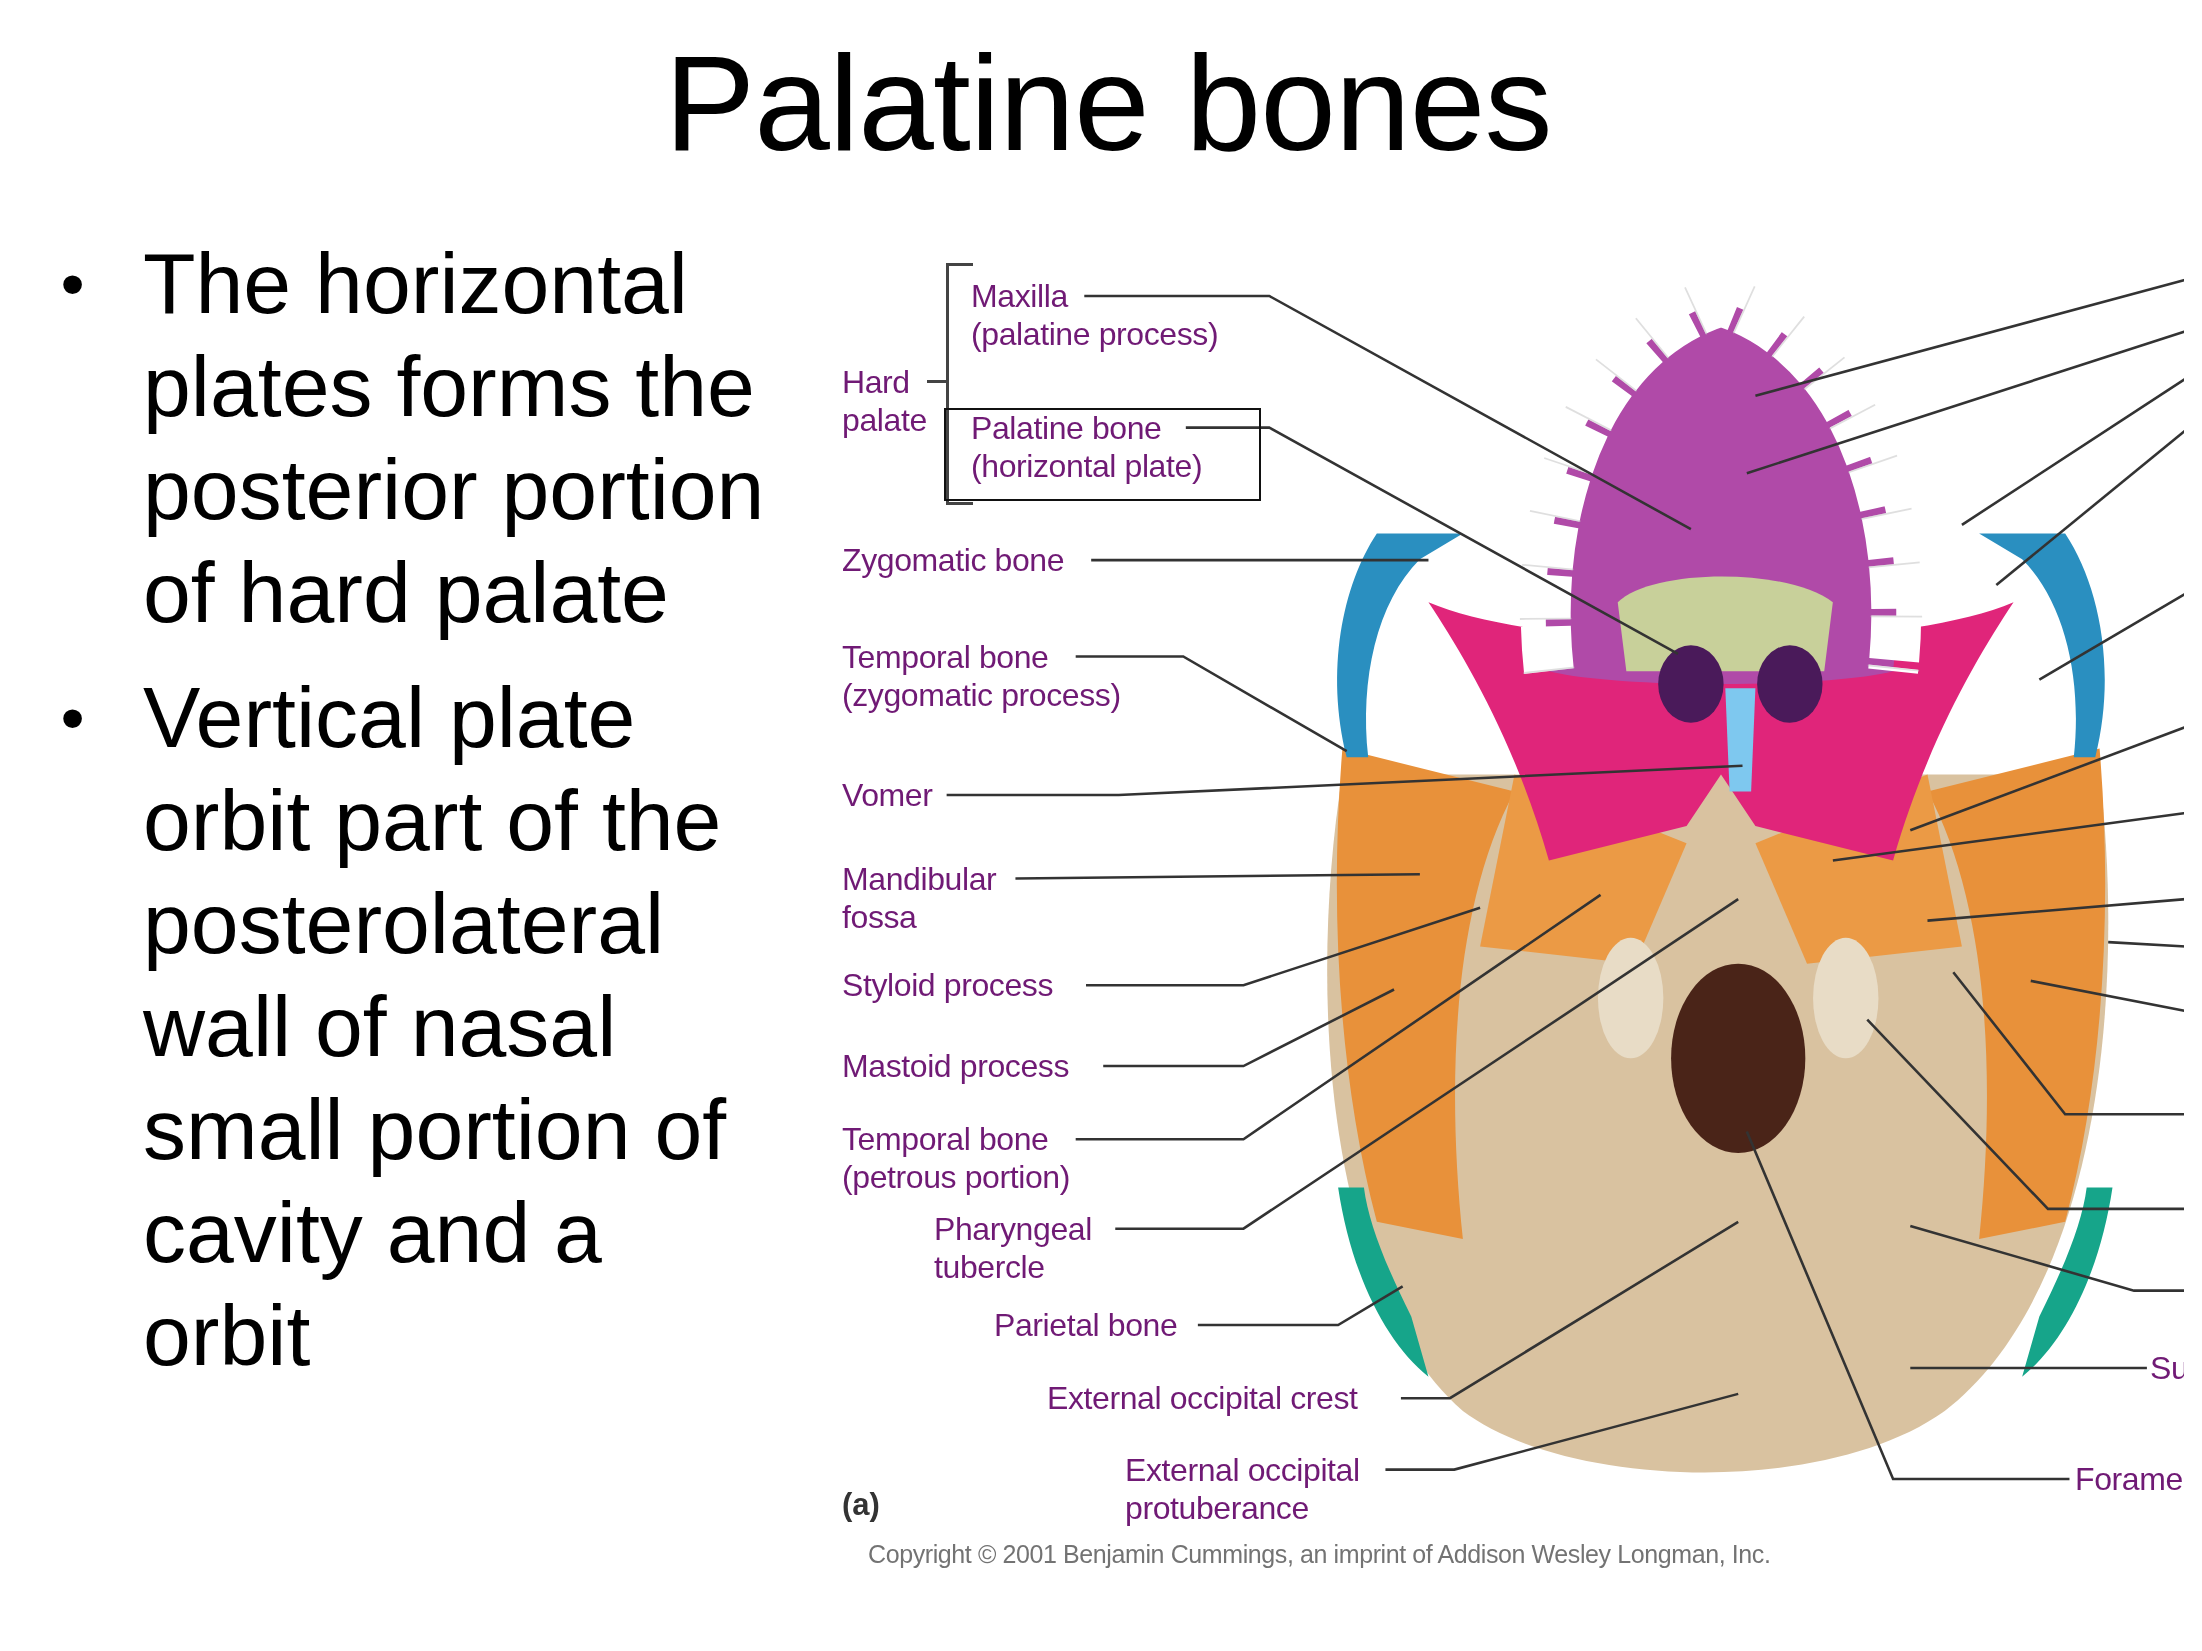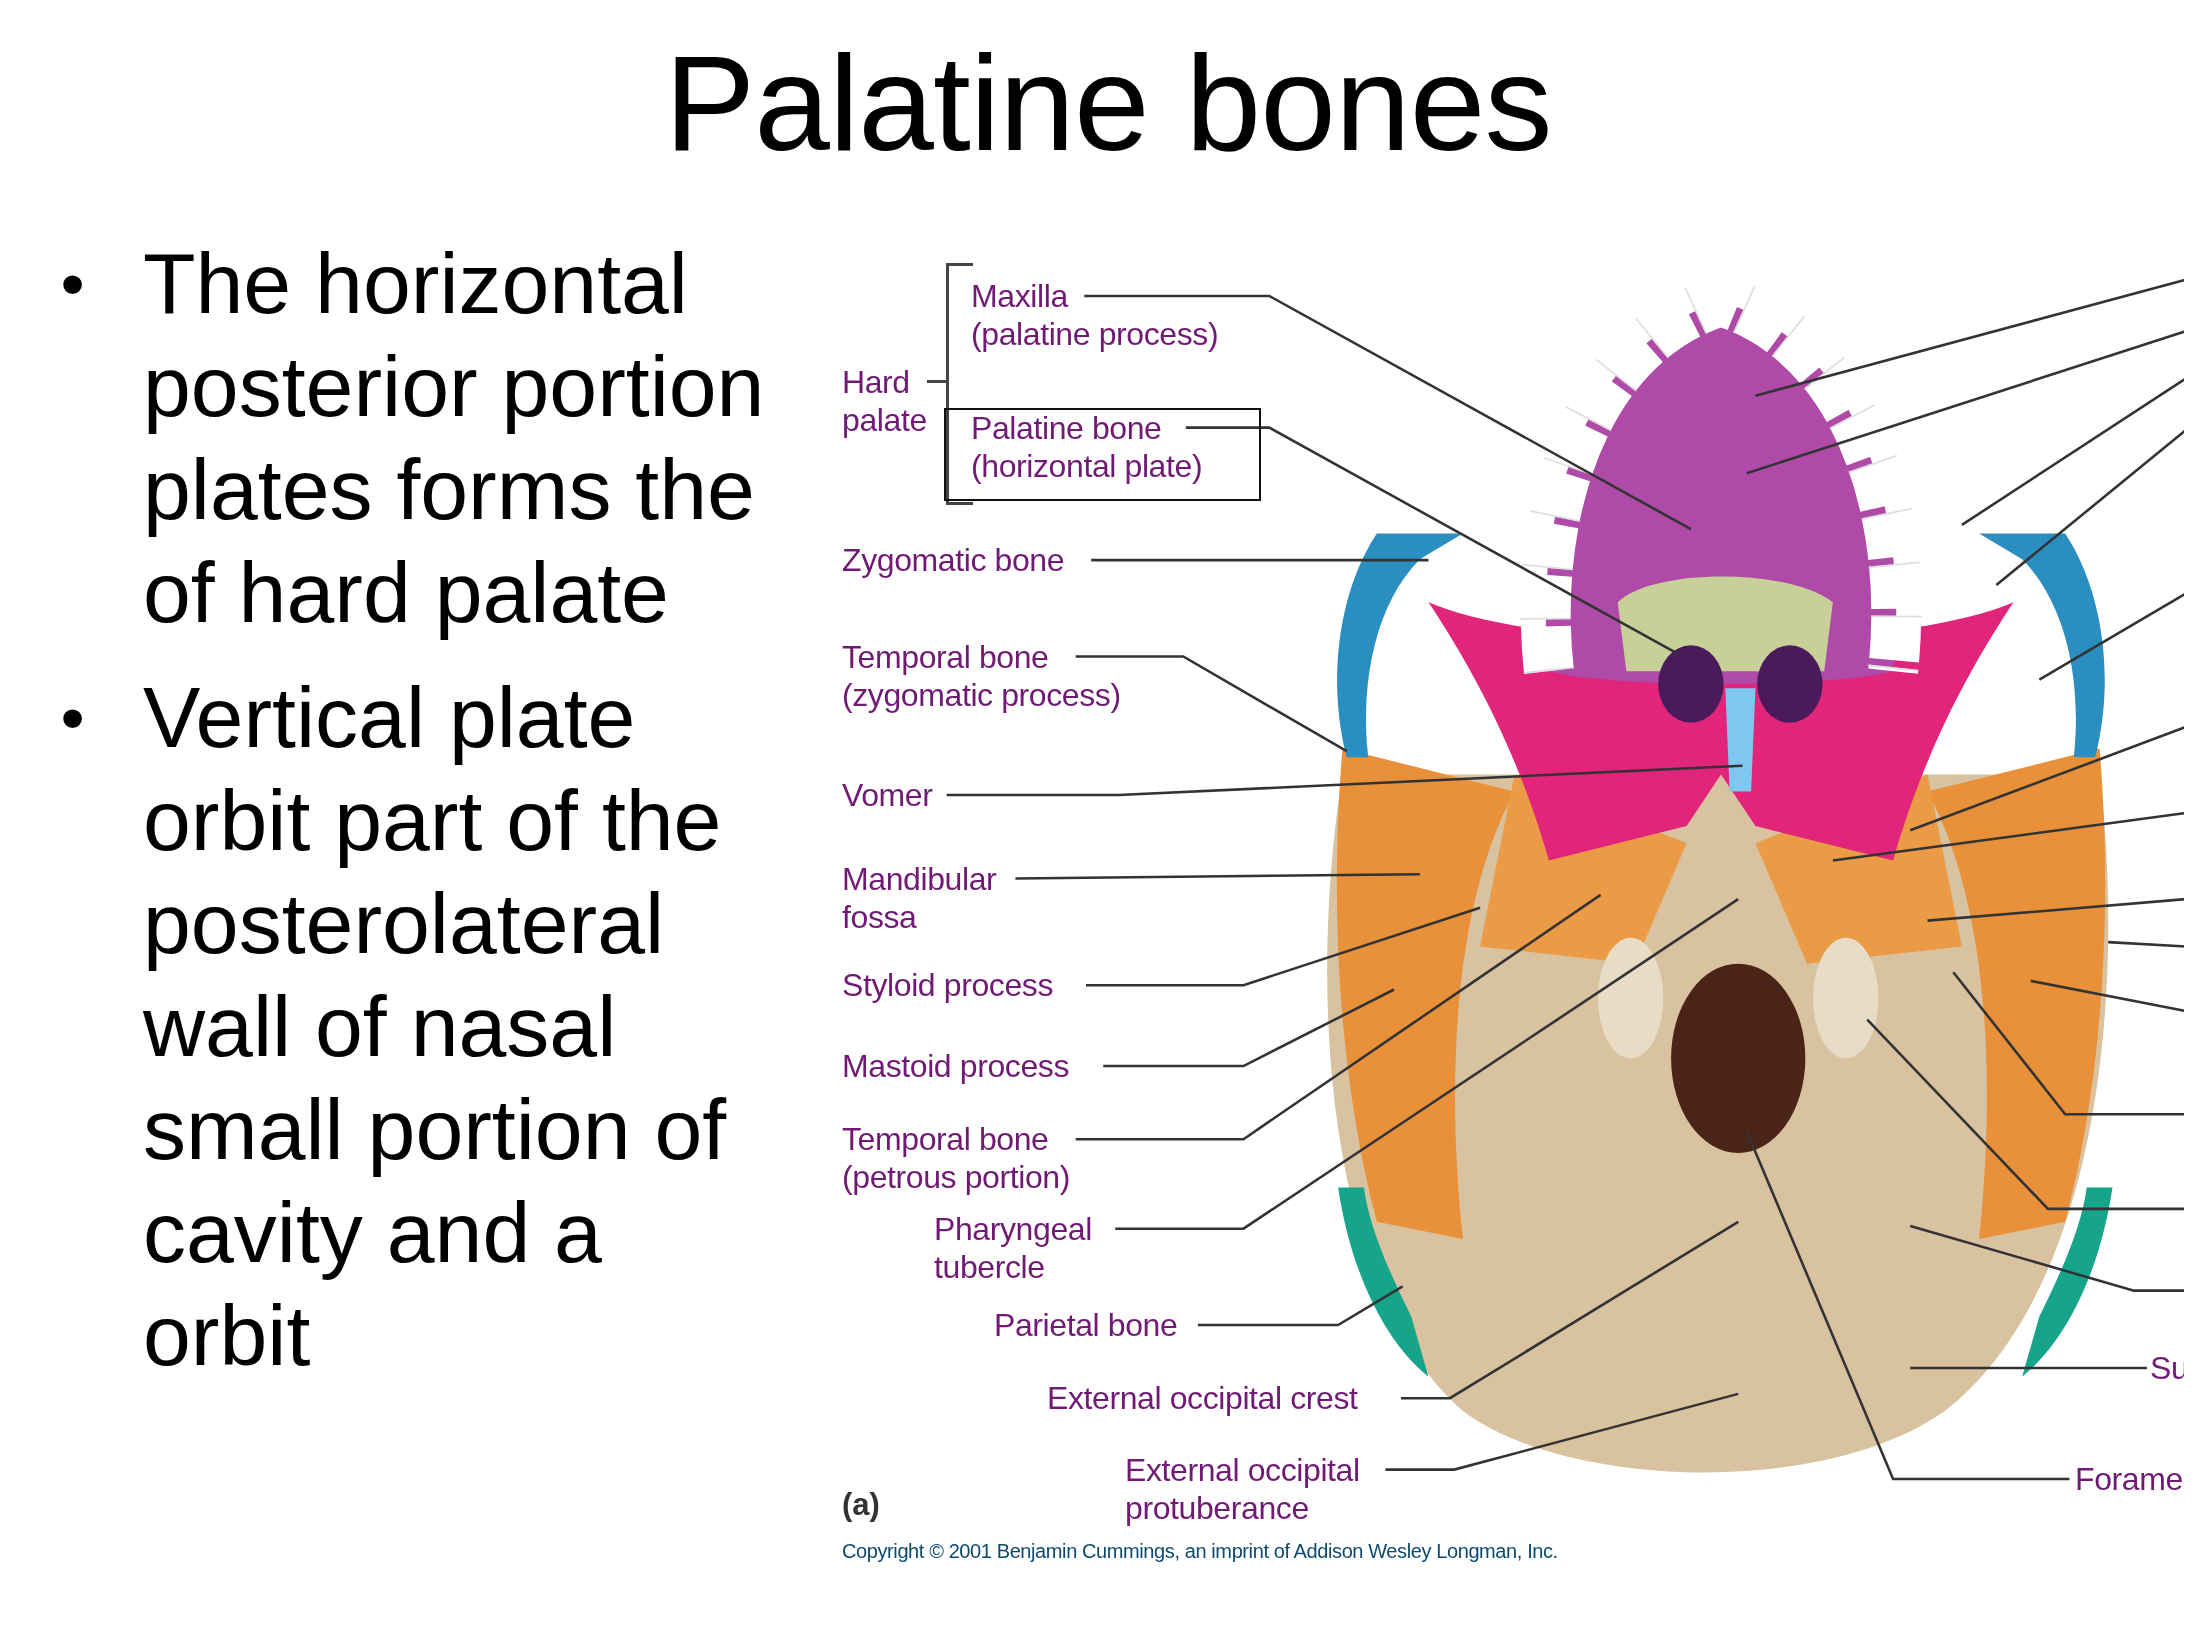--- a/index.html
+++ b/index.html
@@ -7,35 +7,35 @@
   .title { position:absolute; left:0; width:2216px; top:26px; text-align:center; font-size:136px; line-height:155px; letter-spacing:-0.9px; }
   .bullets { position:absolute; left:52px; top:232px; width:774px; margin:0; padding:0; list-style:none; }
   .bullet { position:relative; padding-left:91px; font-size:86px; line-height:103px; margin-bottom:0; }
   .bullet-dot { position:absolute; left:8.6px; top:0; font-size:69px; line-height:103px; }
   .bullet-line { display:block; white-space:nowrap; }
   .diagram { position:absolute; left:0; top:0; width:2203px; height:1652px; }
   .lbl { position:absolute; font-size:32px; line-height:38px; color:#701a75; white-space:nowrap; letter-spacing:-0.4px; }
   .lbl span { display:block; }
   .box { position:absolute; border:2.6px solid #111; }
   .bracket { position:absolute; border-left:3.4px solid #444; border-top:3.4px solid #444; border-bottom:3.4px solid #444; width:24px; }
-  .copyright { position:absolute; left:842px; top:1540px; font-size:20px; color:#0c4a6e; white-space:nowrap; letter-spacing:-0.4px; }
+  .copyright { position:absolute; left:868px; top:1540px; font-size:25px; color:#737373; white-space:nowrap; letter-spacing:-0.4px; }
   .figlabel { position:absolute; left:842px; top:1487px; font-size:31px; font-weight:bold; color:#333; }
   svg.art { position:absolute; left:0; top:0; }
 </style>
 </head>
 <body>
 
 <div class="title">Palatine bones</div>
 
 <ul class="bullets">
   <li class="bullet">
     <span class="bullet-dot">•</span>
     <span class="bullet-line">The horizontal</span>
+    <span class="bullet-line">plates forms the</span>
     <span class="bullet-line">posterior portion</span>
-    <span class="bullet-line">plates forms the</span>
     <span class="bullet-line">of hard palate</span>
   </li>
   <li class="bullet" style="margin-top:22.4px;">
     <span class="bullet-dot">•</span>
     <span class="bullet-line">Vertical plate</span>
     <span class="bullet-line">orbit part of the</span>
     <span class="bullet-line">posterolateral</span>
     <span class="bullet-line">wall of nasal</span>
     <span class="bullet-line">small portion of</span>
     <span class="bullet-line">cavity and a</span>

